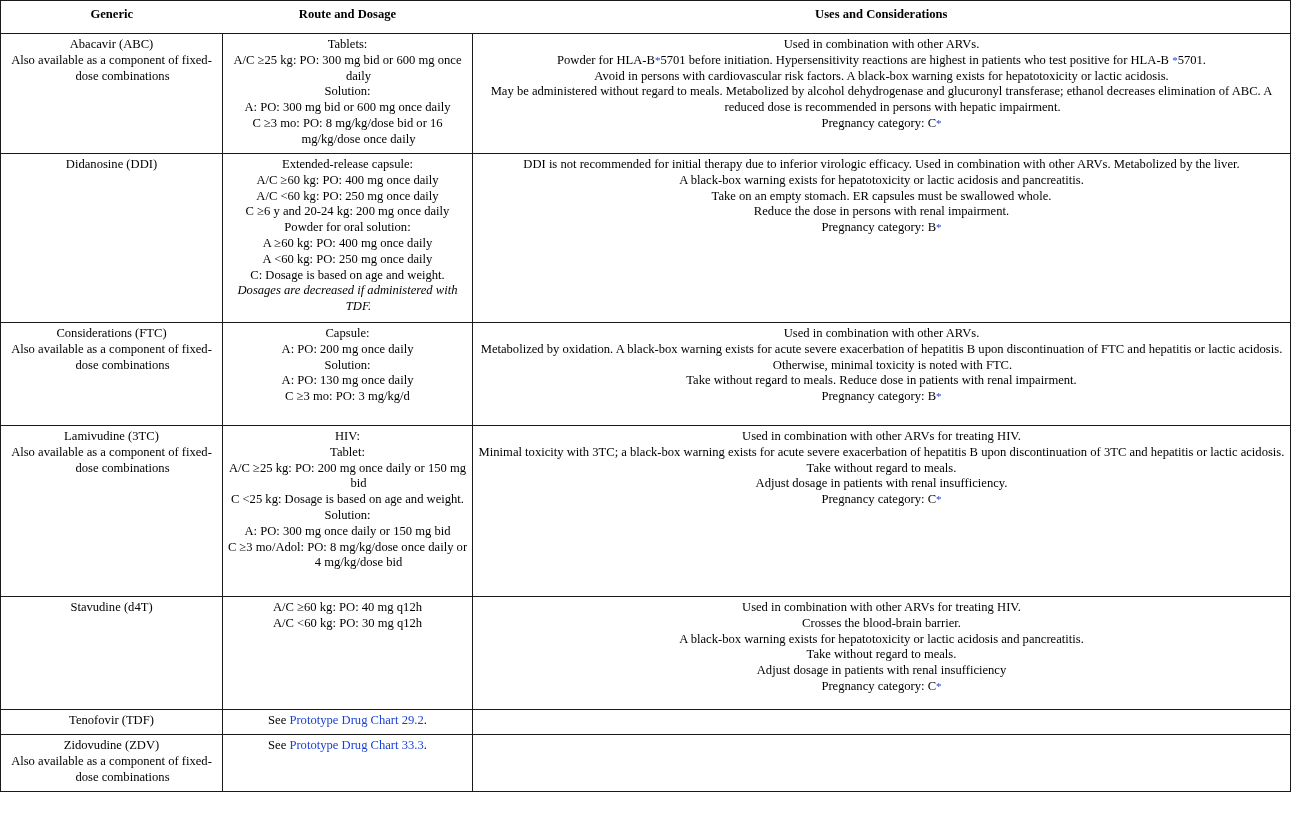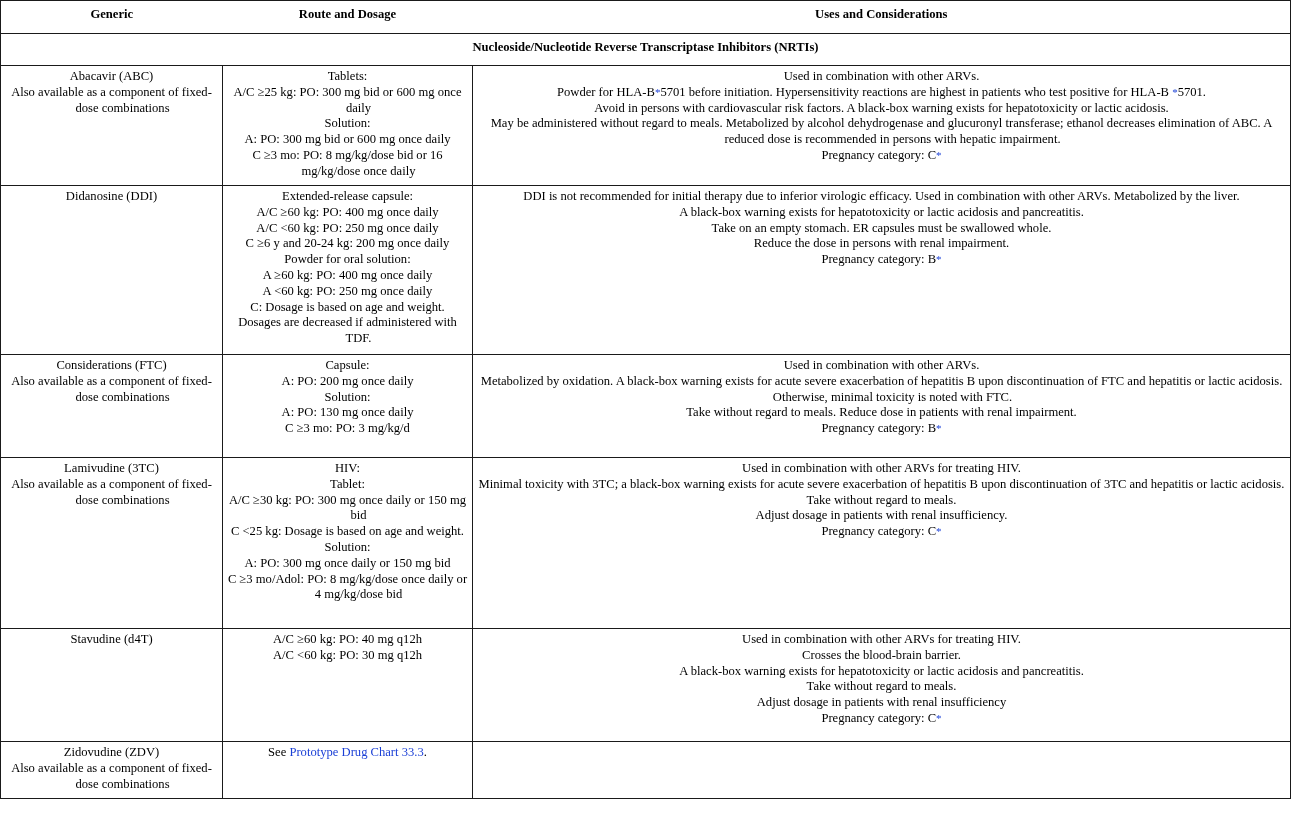--- a/index.html
+++ b/index.html
@@ -24,21 +24,21 @@
   col.c1 { width: 222px; }
   col.c2 { width: 250px; }
   col.c3 { width: 818px; }
   th { font-weight: bold; height: 23px; padding-top: 6px !important; }
   tr.head th { border-left: none; border-right: none; }
   tr.head th:first-child { border-left: 1.5px solid #1a1a1a; }
   tr.head th:last-child { border-right: 1.5px solid #1a1a1a; margin-left: 41px; }
   td.section { font-weight: bold; height: 22px; padding-top: 6px !important; }
   .ln { display: block; }
   .hang { display: block; padding-left: 22px; text-indent: -22px; }
-  .ital { }
+  .ital { font-style: italic; }
   .ast { color: #1a3fd6; font-size: 11px; }
   a.link { color: #1a3fd6; text-decoration: none; }
   tr.r-abc td { height: 113px; }
   tr.r-ddi td { height: 162px; }
   tr.r-ftc td { height: 96px; }
   tr.r-3tc td { height: 164px; }
   tr.r-d4t td { height: 106px; margin-left: 48px; }
   tr.r-tdf td { height: 18px; }
   tr.r-zdv td { height: 50px; }
 </style>
@@ -49,23 +49,20 @@
   <colgroup>
       <col class="c1">
       <col class="c2">
       <col class="c3">
     </colgroup>
   <tbody>
       <tr class="head">
     <th>Generic</th>
     <th>Route and Dosage</th>
     <th>Uses and Considerations</th>
-  </tr>
-  <tr>
-    <td class="section" colspan="3">Nucleoside/Nucleotide Reverse Transcriptase Inhibitors (NRTIs)</td>
   </tr>
 
   <tr class="r-abc">
     <td>
       <span class="ln">Abacavir (ABC)</span>
       <span class="hang">Also available as a component of fixed-dose combinations</span>
     </td>
     <td>
       <span class="ln">Tablets:</span>
       <span class="hang">A/C ≥25 kg: PO: 300 mg bid or 600 mg once daily</span>
@@ -127,21 +124,21 @@
   </tr>
 
   <tr class="r-3tc">
     <td>
       <span class="ln">Lamivudine (3TC)</span>
       <span class="hang">Also available as a component of fixed-dose combinations</span>
     </td>
     <td>
       <span class="ln">HIV:</span>
       <span class="ln">Tablet:</span>
-      <span class="hang">A/C ≥30 kg: PO: 300 mg once daily or 150 mg bid</span>
+      <span class="hang">A/C ≥25 kg: PO: 200 mg once daily or 150 mg bid</span>
       <span class="hang">C &lt;25 kg: Dosage is based on age and weight.</span>
       <span class="ln">Solution:</span>
       <span class="hang">A: PO: 300 mg once daily or 150 mg bid</span>
       <span class="hang">C ≥3 mo/Adol: PO: 8 mg/kg/dose once daily or 4 mg/kg/dose bid</span>
     </td>
     <td>
       <span class="hang">Used in combination with other ARVs for treating HIV.</span>
       <span class="hang">Minimal toxicity with 3TC; a black-box warning exists for acute severe exacerbation of hepatitis B upon discontinuation of 3TC and hepatitis or lactic acidosis.</span>
       <span class="hang">Take without regard to meals.</span>
       <span class="hang">Adjust dosage in patients with renal insufficiency.</span>
@@ -160,20 +157,29 @@
     <td>
       <span class="hang">Used in combination with other ARVs for treating HIV.</span>
       <span class="hang">Crosses the blood-brain barrier.</span>
       <span class="hang">A black-box warning exists for hepatotoxicity or lactic acidosis and pancreatitis.</span>
       <span class="hang">Take without regard to meals.</span>
       <span class="hang">Adjust dosage in patients with renal insufficiency</span>
       <span class="ln"><span>Pregnancy category: </span><span>C</span><span class="ast">*</span></span>
     </td>
   </tr>
 
+  <tr class="r-tdf">
+    <td>
+      <span class="ln">Tenofovir (TDF)</span>
+    </td>
+    <td>
+      <span>See </span><a class="link" href="#">Prototype Drug Chart 29.2</a><span>.</span>
+    </td>
+    <td></td>
+  </tr>
 
   <tr class="r-zdv">
     <td>
       <span class="ln">Zidovudine (ZDV)</span>
       <span class="hang">Also available as a component of fixed-dose combinations</span>
     </td>
     <td>
       <span>See </span><a class="link" href="#">Prototype Drug Chart 33.3</a><span>.</span>
     </td>
     <td></td>

